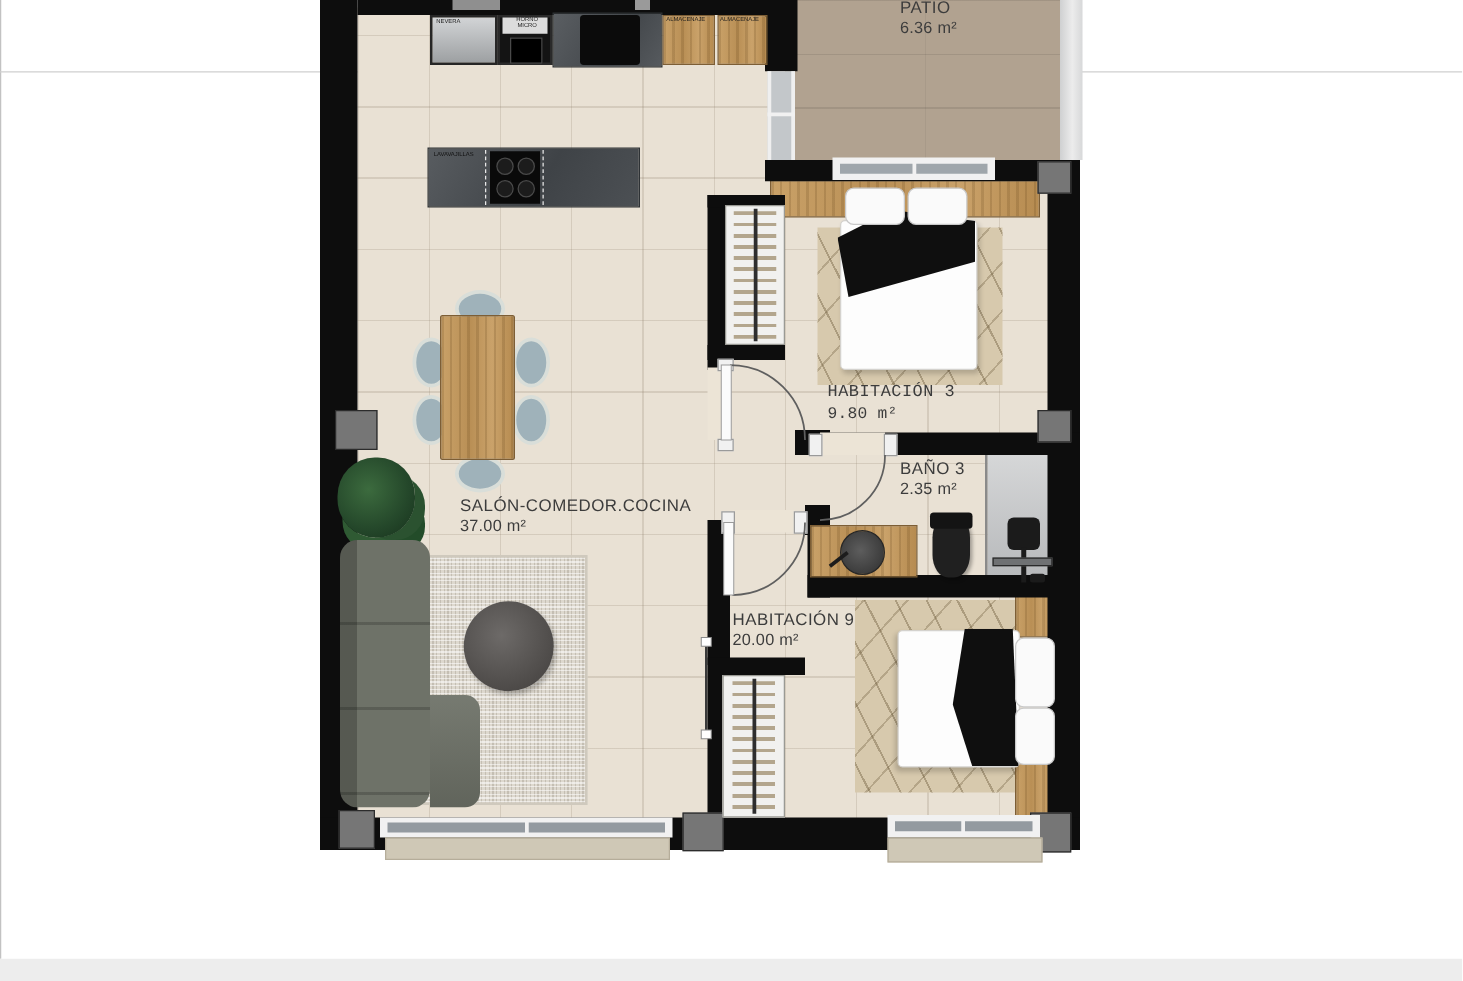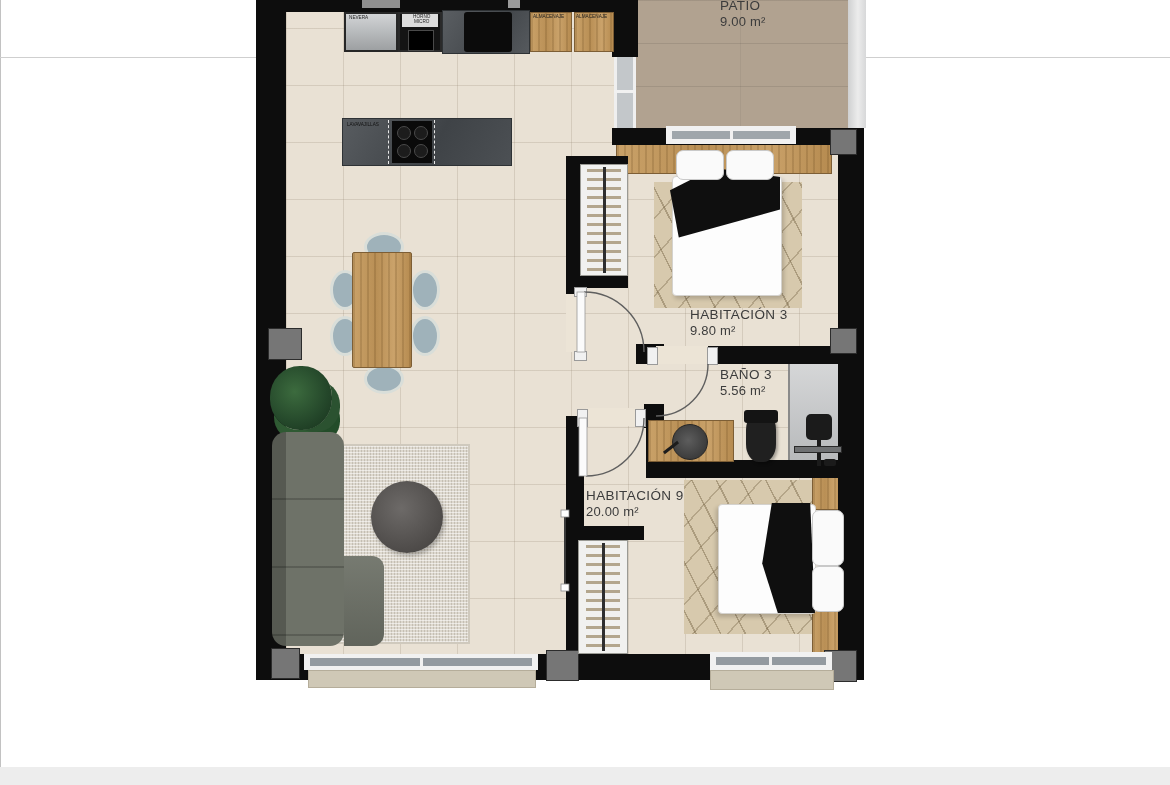--- a/index.html
+++ b/index.html
@@ -191,28 +191,32 @@
     <path d="M 708 364 A 52 52 0 0 1 656 416" fill="none" stroke="#5f5f5f" stroke-width="1.4"></path>
     <path d="M 644 418 A 58 58 0 0 1 586 476" fill="none" stroke="#5f5f5f" stroke-width="1.4"></path>
     <rect x="579" y="418" width="8" height="58" fill="#fbfbfb" stroke="#9a9a9a" stroke-width="0.8"></rect>
     <line x1="565" y1="517" x2="565" y2="586" stroke="#3a3a3a" stroke-width="2"></line>
     <rect x="561" y="510" width="8" height="7" fill="#fff" stroke="#8a8a8a" stroke-width="0.8"></rect>
     <rect x="561" y="584" width="8" height="7" fill="#fff" stroke="#8a8a8a" stroke-width="0.8"></rect>
   </svg>
 
   <div class="lbl" style="left:720px;top:-2px;">
     <span>PATIO</span>
-    <span class="area">9.00 m²</span>
-  </div>
-  <div class="lbl" style="left:690px;top:307px;">
+    <span class="area">6.36 m²</span>
+  </div>
+  <div class="lbl" style="left:662px;top:307px;font-family:Liberation Mono, monospace;">
     <span>HABITACIÓN 3</span>
     <span class="area">9.80 m²</span>
   </div>
   <div class="lbl" style="left:720px;top:367px;">
     <span>BAÑO 3</span>
-    <span class="area">5.56 m²</span>
+    <span class="area">2.35 m²</span>
   </div>
   <div class="lbl" style="left:586px;top:488px;">
     <span>HABITACIÓN 9</span>
     <span class="area">20.00 m²</span>
   </div>
+  <div class="lbl" style="left:368px;top:397px;">
+    <span>SALÓN-COMEDOR.COCINA</span>
+    <span class="area">37.00 m²</span>
+  </div>
 
 </div>
 
 </body></html>

